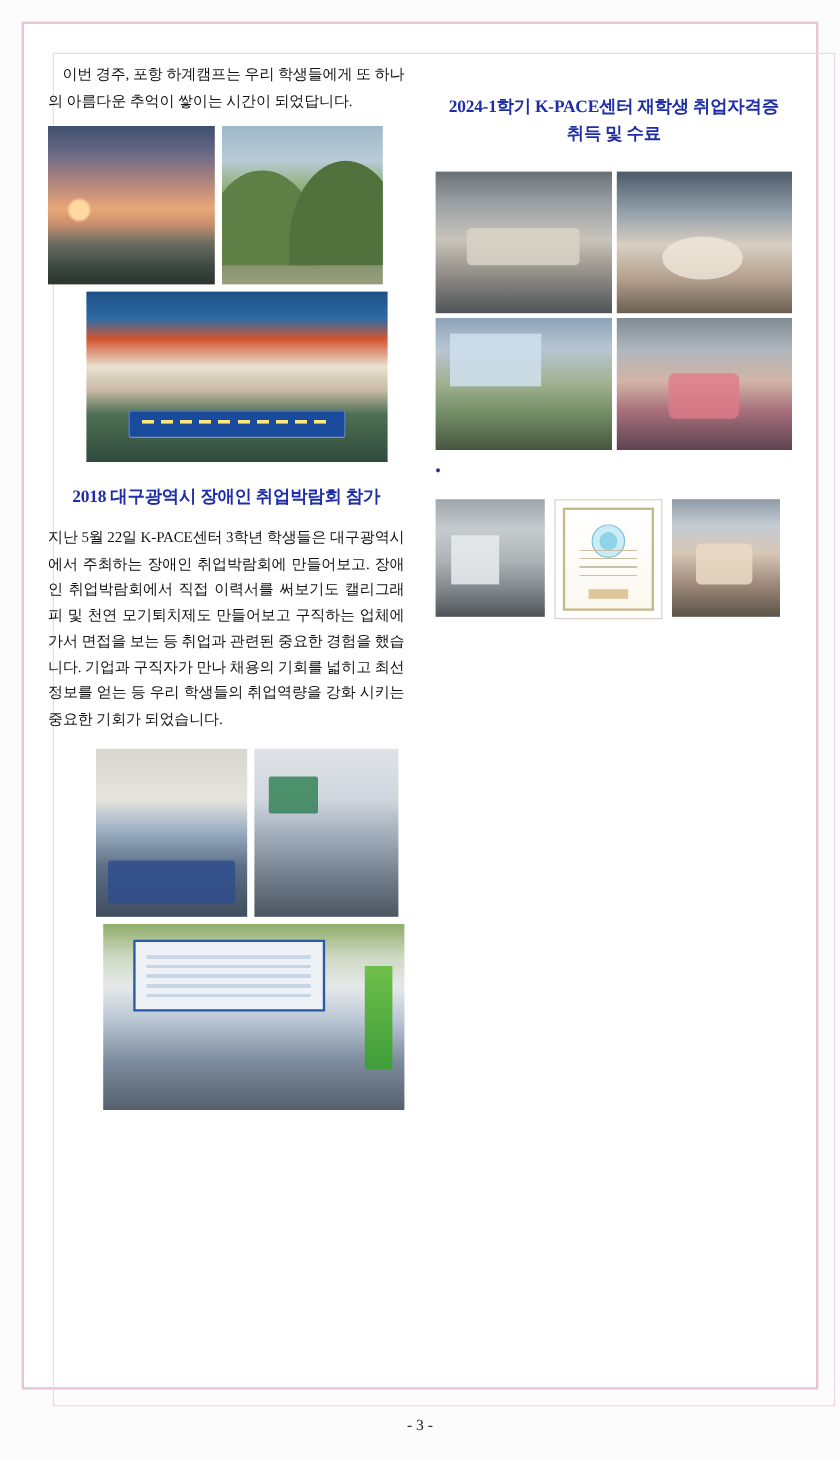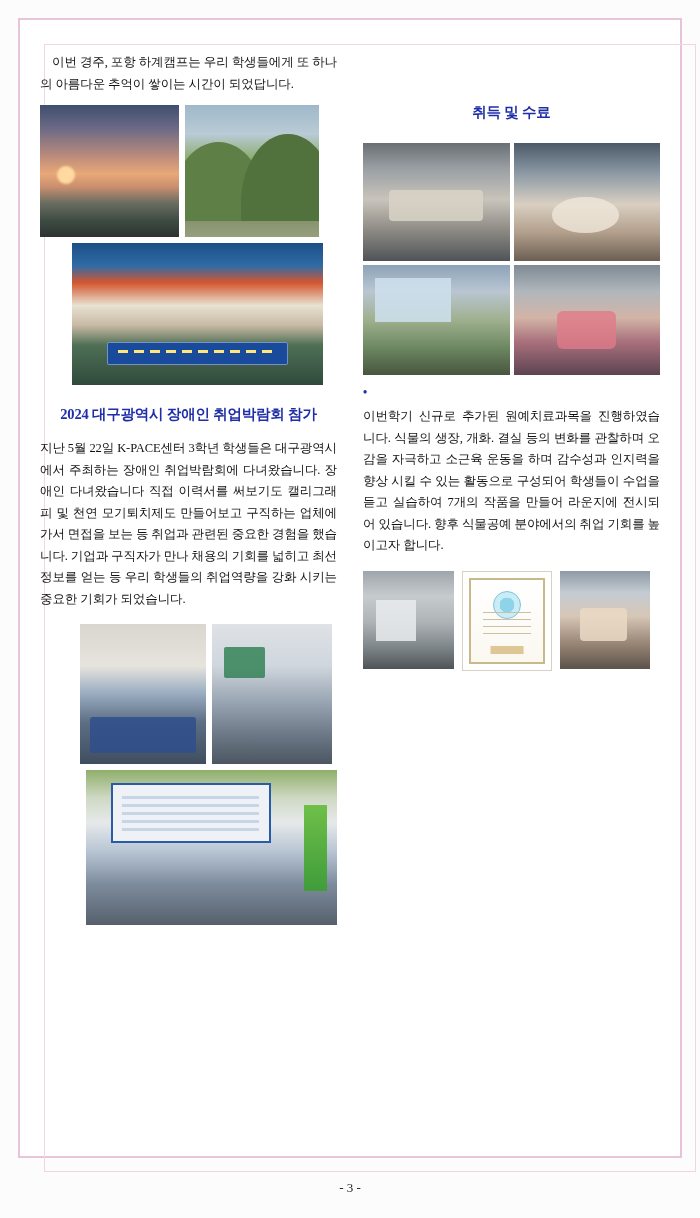--- a/index.html
+++ b/index.html
@@ -237,55 +237,54 @@
 
       <div class="photo-row" style="margin-top:6px;">
         <div class="photo ph-sunset" style="width:139px;height:132px;"></div>
         <div class="photo ph-tomb" style="width:134px;height:132px;"></div>
       </div>
 
       <div class="photo ph-amusement" style="width:251px;height:142px;margin:3px 0 18px 32px;">
         <div class="banner"></div>
       </div>
 
-      <h2 class="section-title">2024 대구광역시 장애인 취업박람회 참가</h2>
-
-      <p class="body-text" style="margin-top:4px;">지난 5월 22일 K-PACE센터 3학년 학생들은 대구광역시에서 주최하는 장애인 취업박람회에 다녀왔습니다. 장애인 다녀왔습니다 직접 이력서를 써보기도 캘리그래피 및 천연 모기퇴치제도 만들어보고 구직하는 업체에 가서 면접을 보는 등 취업과 관련된 중요한 경험을 했습니다. 기업과 구직자가 만나 채용의 기회를 넓히고 최선 정보를 얻는 등 우리 학생들의 취업역량을 강화 시키는 중요한 기회가 되었습니다.</p>
+      <h2 class="section-title">2018 대구광역시 장애인 취업박람회 참가</h2>
+
+      <p class="body-text" style="margin-top:4px;">지난 5월 22일 K-PACE센터 3학년 학생들은 대구광역시에서 주최하는 장애인 취업박람회에 만들어보고. 장애인 취업박람회에서 직접 이력서를 써보기도 캘리그래피 및 천연 모기퇴치제도 만들어보고 구직하는 업체에 가서 면접을 보는 등 취업과 관련된 중요한 경험을 했습니다. 기업과 구직자가 만나 채용의 기회를 넓히고 최선 정보를 얻는 등 우리 학생들의 취업역량을 강화 시키는 중요한 기회가 되었습니다.</p>
 
       <div class="photo-row" style="margin-top:14px;">
         <div class="photo ph-fair1" style="width:126px;height:140px;margin-left:40px;"></div>
         <div class="photo ph-fair2" style="width:120px;height:140px;"></div>
       </div>
 
       <div class="photo ph-fair3" style="width:251px;height:155px;margin:3px 0 0 46px;">
         <div class="board"></div>
         <div class="flag"></div>
       </div>
     </div>
 
     <div class="col">
 
       <h2 class="section-title" style="margin-top:26px;margin-bottom:18px;">
-        <br>
+        <span>2024-1학기 K-PACE센터 재학생 취업자격증</span><br>
         <span>취득 및 수료</span>
       </h2>
 
 
       <div class="photo-grid2" style="margin-top:12px;">
         <div class="photo ph-class1" style="height:118px;"></div>
         <div class="photo ph-class2" style="height:118px;"></div>
         <div class="photo ph-class3" style="height:110px;"></div>
         <div class="photo ph-class4" style="height:110px;"></div>
       </div>
 
       <div class="bullet-line">
         <span class="bullet-dot">•</span>
       </div>
 
-      <p class="body-text">이번학기 신규로 추가된 원예치료과목을 진행하였습니다. 식물의 생장, 개화. 결실 등의 변화를 관찰하며 오감을 자극하고 소근육 운동을 하며 감수성과 인지력을 향상 시킬 수 있는 활동으로 구성되어 학생들이 수업을 듣고 실습하여 7개의 작품을 만들어 라운지에 전시되어 있습니다. 향후 식물공예 분야에서의 취업 기회를 높이고자 합니다.</p>
 
       <div class="photo-row" style="margin-top:14px;gap:8px;">
         <div class="photo ph-exh1" style="width:91px;height:98px;"></div>
         <div class="photo ph-cert" style="width:88px;height:98px;">
           <div class="cert-inner">
             <div class="seal"></div>
             <div class="lines"></div>
             <div class="ribbon"></div>
           </div>
         </div>

